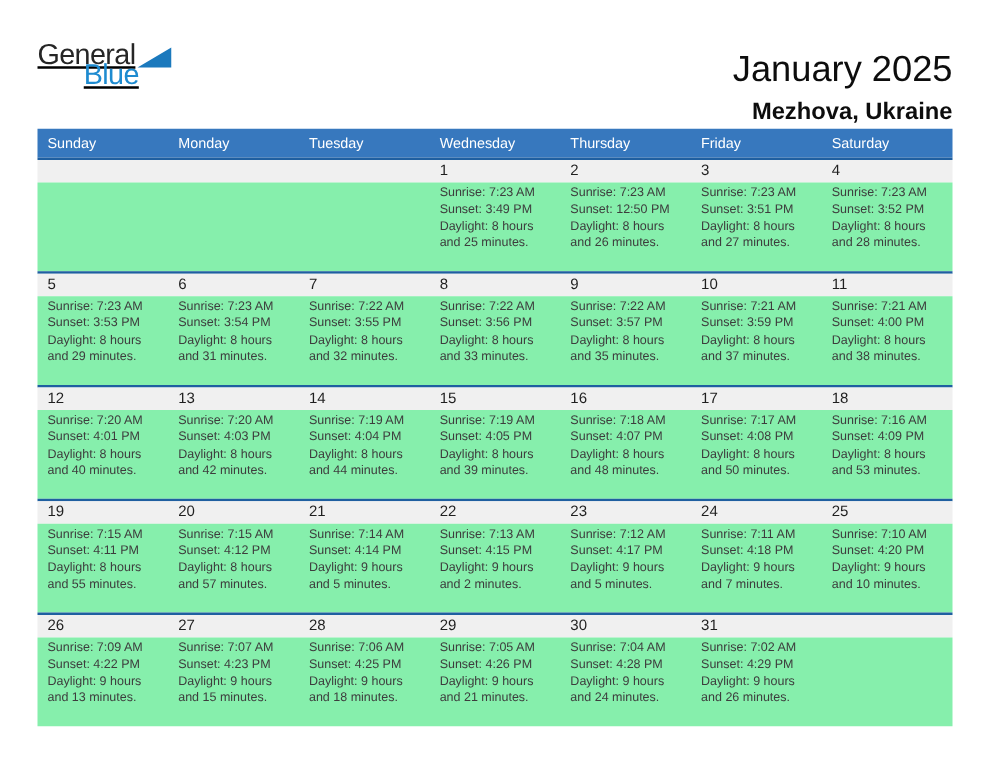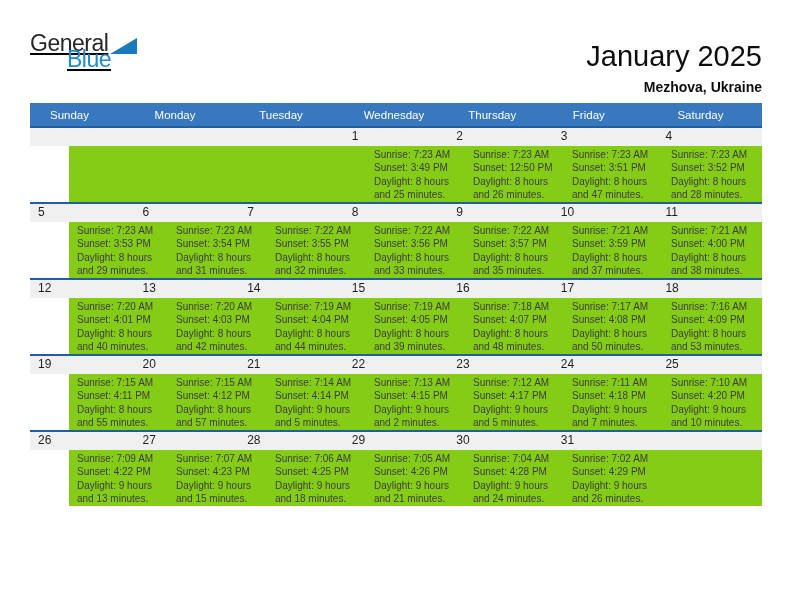--- a/index.html
+++ b/index.html
@@ -23,35 +23,35 @@
   .logo-top{display:flex;align-items:flex-end;}
   .logo-general{font-size:23px;color:#262626;letter-spacing:-0.5px;line-height:1;}
   .logo-triangle{
     width:0;height:0;display:inline-block;margin-left:2px;margin-bottom:1px;
     border-left:27px solid transparent;
     border-bottom:16px solid var(--triangle-blue);
   }
   .logo-blue{font-size:23px;color:var(--logo-blue);letter-spacing:-0.5px;line-height:1;margin:-7px 0 0 37px;}
   
   .title{position:absolute;top:40px;right:30px;font-size:29px;color:#0d0d0d;font-weight:400;}
-  .subtitle{position:absolute;top:79px;right:30px;font-size:14px;color:#0d0d0d;font-weight:700;}
+  .subtitle{position:absolute;top:79px;right:30px;font-size:19px;color:#0d0d0d;font-weight:700;}
   
   .calendar{position:absolute;left:30px;top:103px;width:732px;}
   .weekday-row{
     display:grid;grid-template-columns:repeat(7,1fr);
     background:var(--header-blue);height:23px;align-items:center;
   }
-  .wd-cell{color:#ffffff;font-size:11.5px;padding-left:20px;white-space:nowrap;}
+  .wd-cell{color:#ffffff;font-size:11.5px;padding-left:8px;white-space:nowrap;}
   .week-row{border-top:2px solid var(--line-blue);}
   .num-row{
     display:grid;grid-template-columns:repeat(7,1fr);
     background:var(--strip-gray);height:18px;
   }
   .num-cell{font-size:12px;color:#1f1f1f;padding-left:8px;line-height:17px;}
-  .detail-row{display:grid;grid-template-columns:repeat(7,1fr);height:56px;background:#84cc16;margin-left:39px;}
+  .detail-row{display:grid;grid-template-columns:repeat(7,1fr);height:71px;background:#86efac;}
   .detail-cell{padding:2px 10px 0 8px;}
   .detail-cell .line{
     font-size:10px;line-height:13.4px;color:var(--text-dark);white-space:nowrap;
   }
 </style>
 </head>
 <body>
 
 <div class="logo">
   <div class="logo-top">
@@ -98,21 +98,21 @@
           <div class="detail-cell">
             <div class="line">Sunrise: 7:23 AM</div>
             <div class="line">Sunset: 12:50 PM</div>
             <div class="line">Daylight: 8 hours</div>
             <div class="line">and 26 minutes.</div>
           </div>
           <div class="detail-cell">
             <div class="line">Sunrise: 7:23 AM</div>
             <div class="line">Sunset: 3:51 PM</div>
             <div class="line">Daylight: 8 hours</div>
-            <div class="line">and 47 minutes.</div>
+            <div class="line">and 27 minutes.</div>
           </div>
           <div class="detail-cell">
             <div class="line">Sunrise: 7:23 AM</div>
             <div class="line">Sunset: 3:52 PM</div>
             <div class="line">Daylight: 8 hours</div>
             <div class="line">and 28 minutes.</div>
           </div>
         </div>
       </div>
       <div class="week-row">

